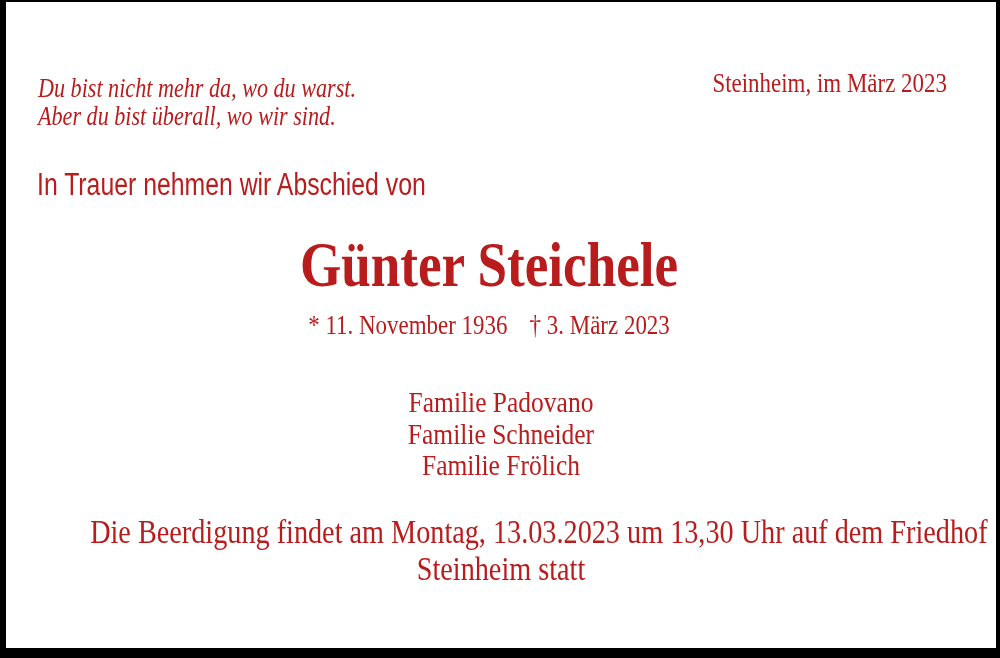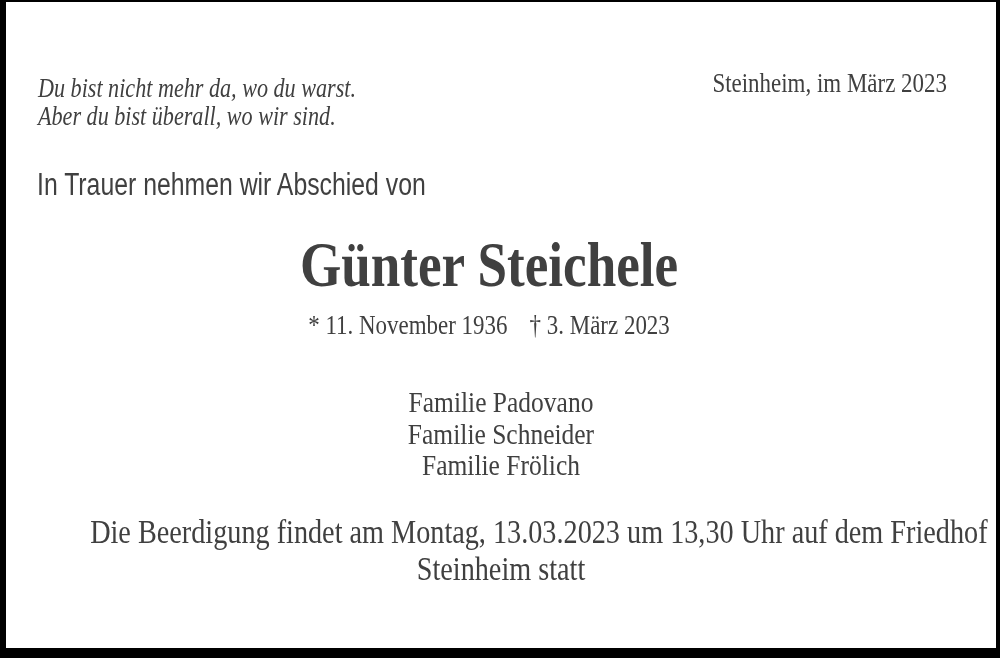--- a/index.html
+++ b/index.html
@@ -10,21 +10,21 @@
   .sheet {
     position: relative;
     width: 1000px;
     height: 658px;
     box-sizing: border-box;
     background: #ffffff;
     border-style: solid;
     border-color: #000000;
     border-width: 2px 4px 10px 6px; 
     overflow: hidden;
-    color: #404040;
+    color: #b91c1c;
     font-family: "Liberation Serif", "DejaVu Serif", serif;
   }
   .epigraph {
     position: absolute;
     left: 32px;
     top: 72px;
     font-style: italic;
     font-size: 27px;
     line-height: 28px;
     white-space: nowrap;

